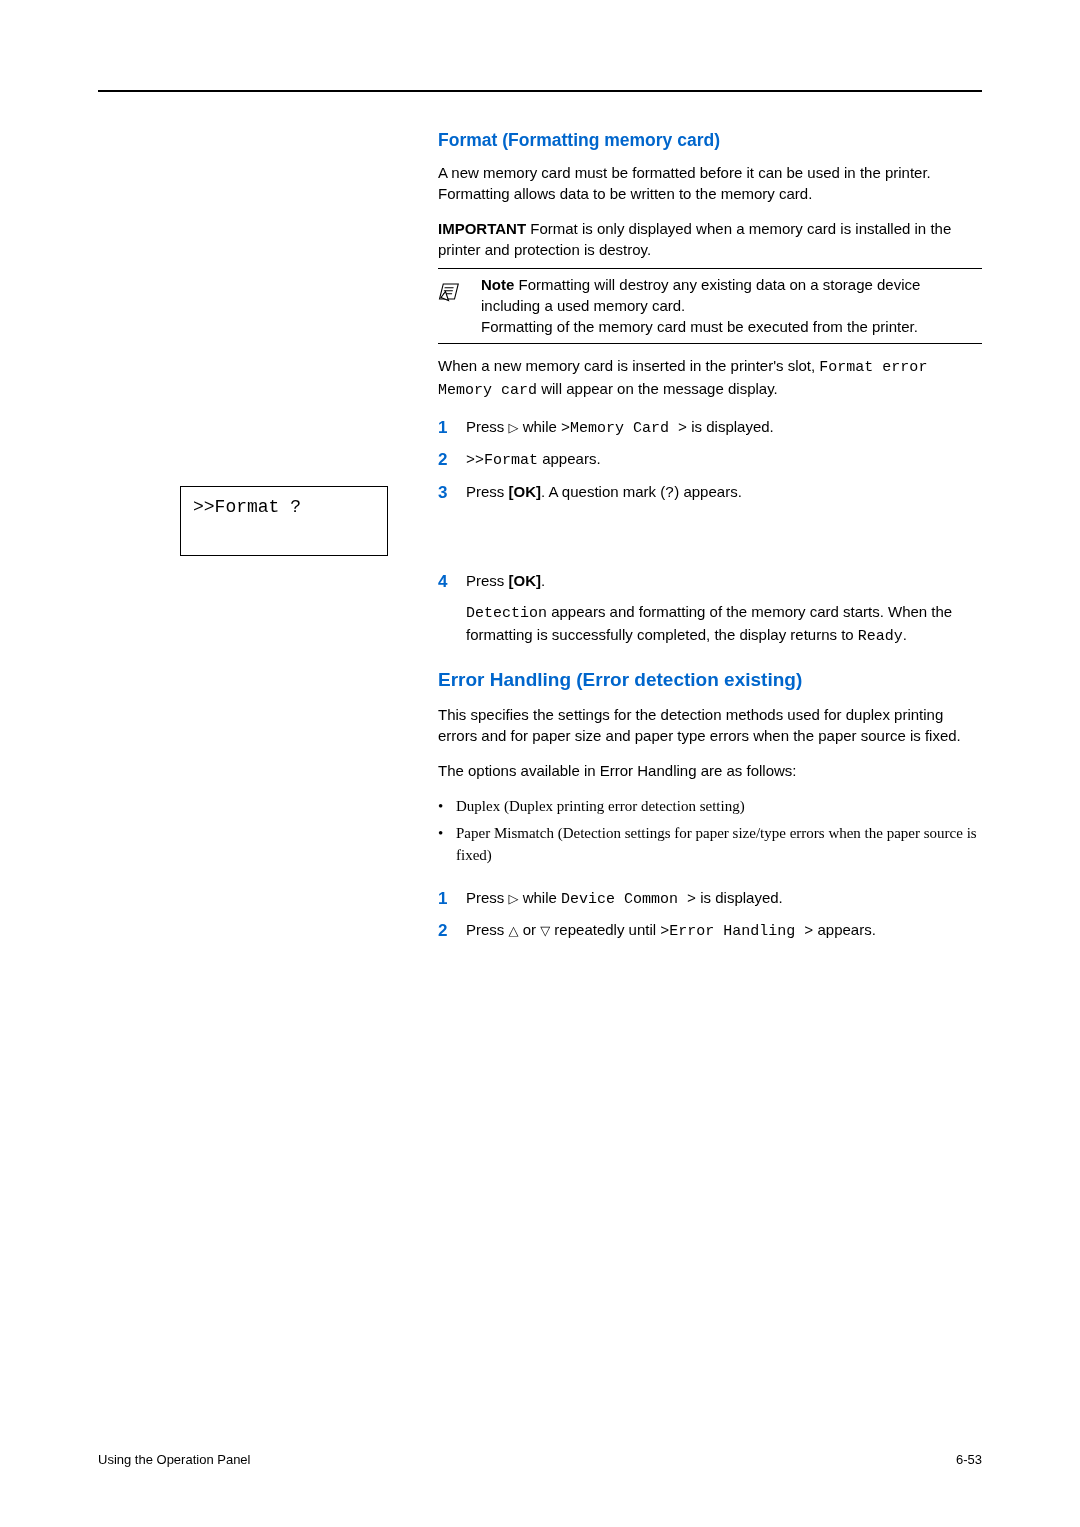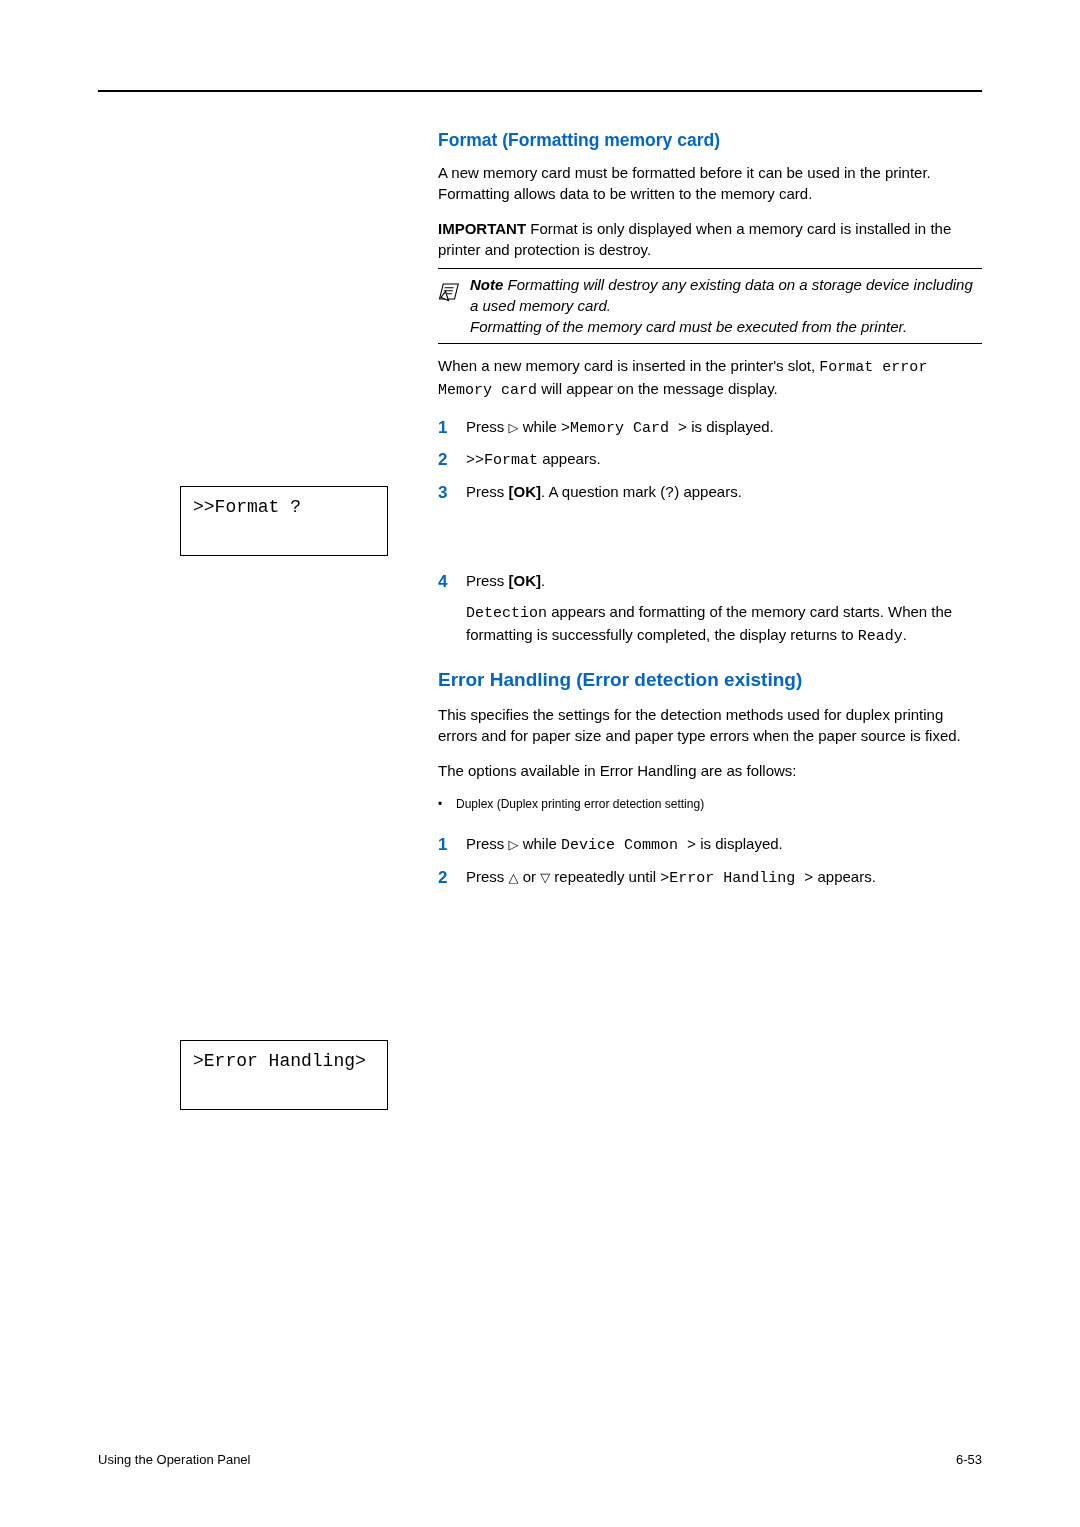--- a/index.html
+++ b/index.html
@@ -55,22 +55,21 @@
   .note-box {
     border: 1px solid #000;
     border-left: none;
     border-right: none;
     margin-top: 6px;
     margin-bottom: 12px;
     padding: 6px 0px 6px 0px;
   }
   .note-inner {
     display: flex;
-    gap: 2px;
-    font-style: italic;
+    gap: 13px;
   }
   .note-icon svg { width: 30px; height: 30px; }
   .note-text {
     font-size: 15px;
     line-height: 1.38;
     flex: 1;
   }
   .mono { font-family: "Courier New", monospace; font-size: 15px; }
   ol.steps {
     list-style: none;
@@ -92,23 +91,24 @@
   }
   ol.steps > li .step-body { flex: 1; }
   ul.bullets {
     list-style: none;
     padding: 0;
     margin: 0 0 18px 0;
   }
   ul.bullets > li {
     display: flex;
     gap: 10px;
-    font-size: 12px;
+    font-size: 15px;
     line-height: 1.45;
     margin-bottom: 6px;
+    font-family: Liberation Serif, serif;
   }
   ul.bullets > li::before {
     content: "•";
     min-width: 8px;
   }
   .display-box {
     border: 1.5px solid #000;
     width: 208px;
     height: 70px;
     padding: 10px 12px;
@@ -214,20 +214,23 @@
     <div class="subheading-blue">Error Handling (Error detection existing)</div>
 
     <div class="para">This specifies the settings for the detection methods used for duplex printing errors and for paper size and paper type errors when the paper source is fixed.</div>
 
     <div class="para">The options available in Error Handling are as follows:</div>
 
     <ul class="bullets">
       <li>
           <span>Duplex (Duplex printing error detection setting)</span>
         </li>
+      <li>
+          <span>Paper Mismatch (Detection settings for paper size/type errors when the paper source is fixed)</span>
+        </li>
     </ul>
 
     <ol class="steps" style="margin-top:20px">
       <li>
         <span class="num">1</span>
         <span class="step-body">
           <span>Press </span><span class="tri-r"></span><span> while </span><span class="mono">Device Common &gt;</span><span> is displayed.</span>
         </span>
       </li>
       <li>
@@ -235,20 +238,19 @@
         <span class="step-body">
           <span>Press </span><span class="tri-u"></span><span> or </span><span class="tri-d"></span><span> repeatedly until </span><span class="mono">&gt;Error Handling &gt;</span><span> appears.</span>
         </span>
       </li>
     </ol>
 
   </div>
 
   <div class="display-box" style="top:356px; left:82px;">&gt;&gt;Format ?</div>
 
-  <div class="display-box" style="top:910px; left:82px;">&gt;Error Handling&gt;</div>
 
 </div>
 
 <div class="footer">
   <span>Using the Operation Panel</span>
   <span>6-53</span>
 </div>
 
 </body></html>

